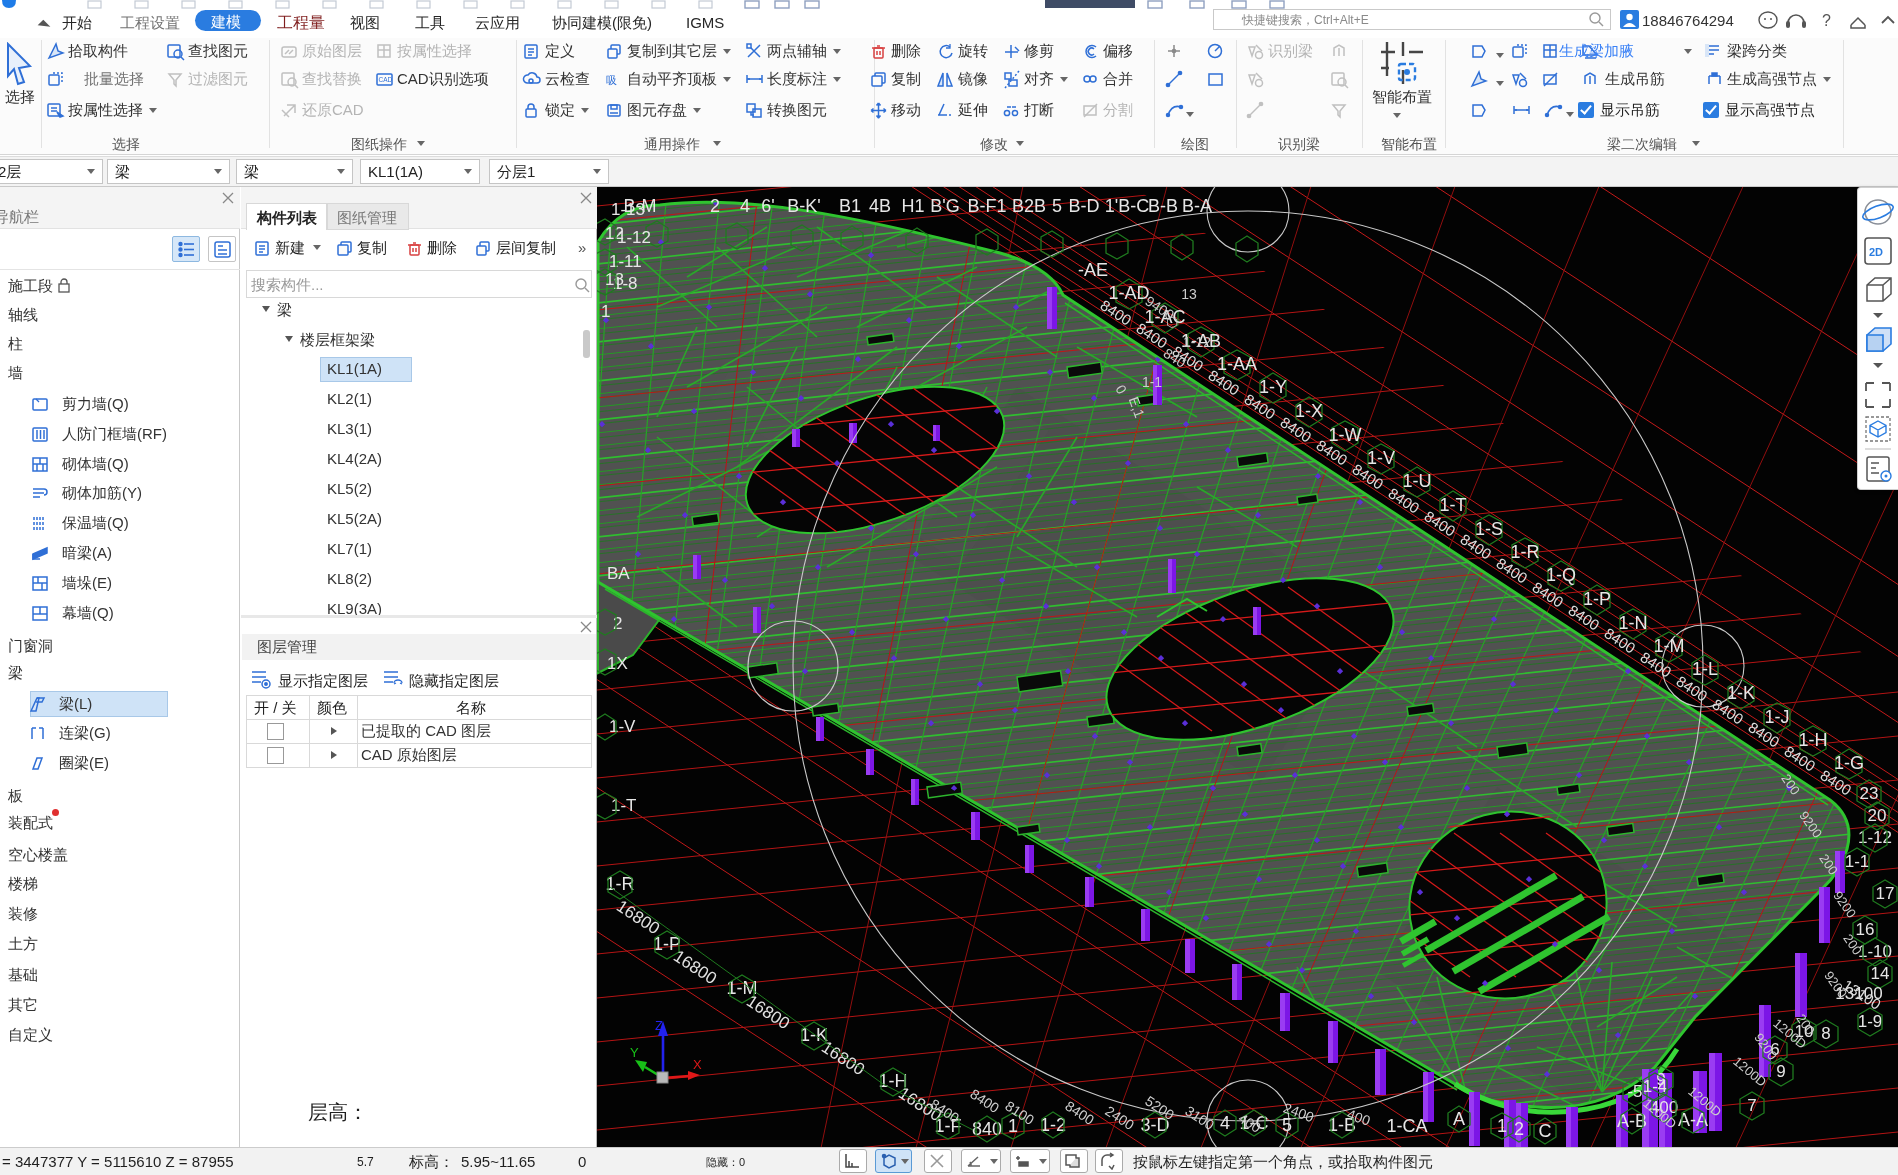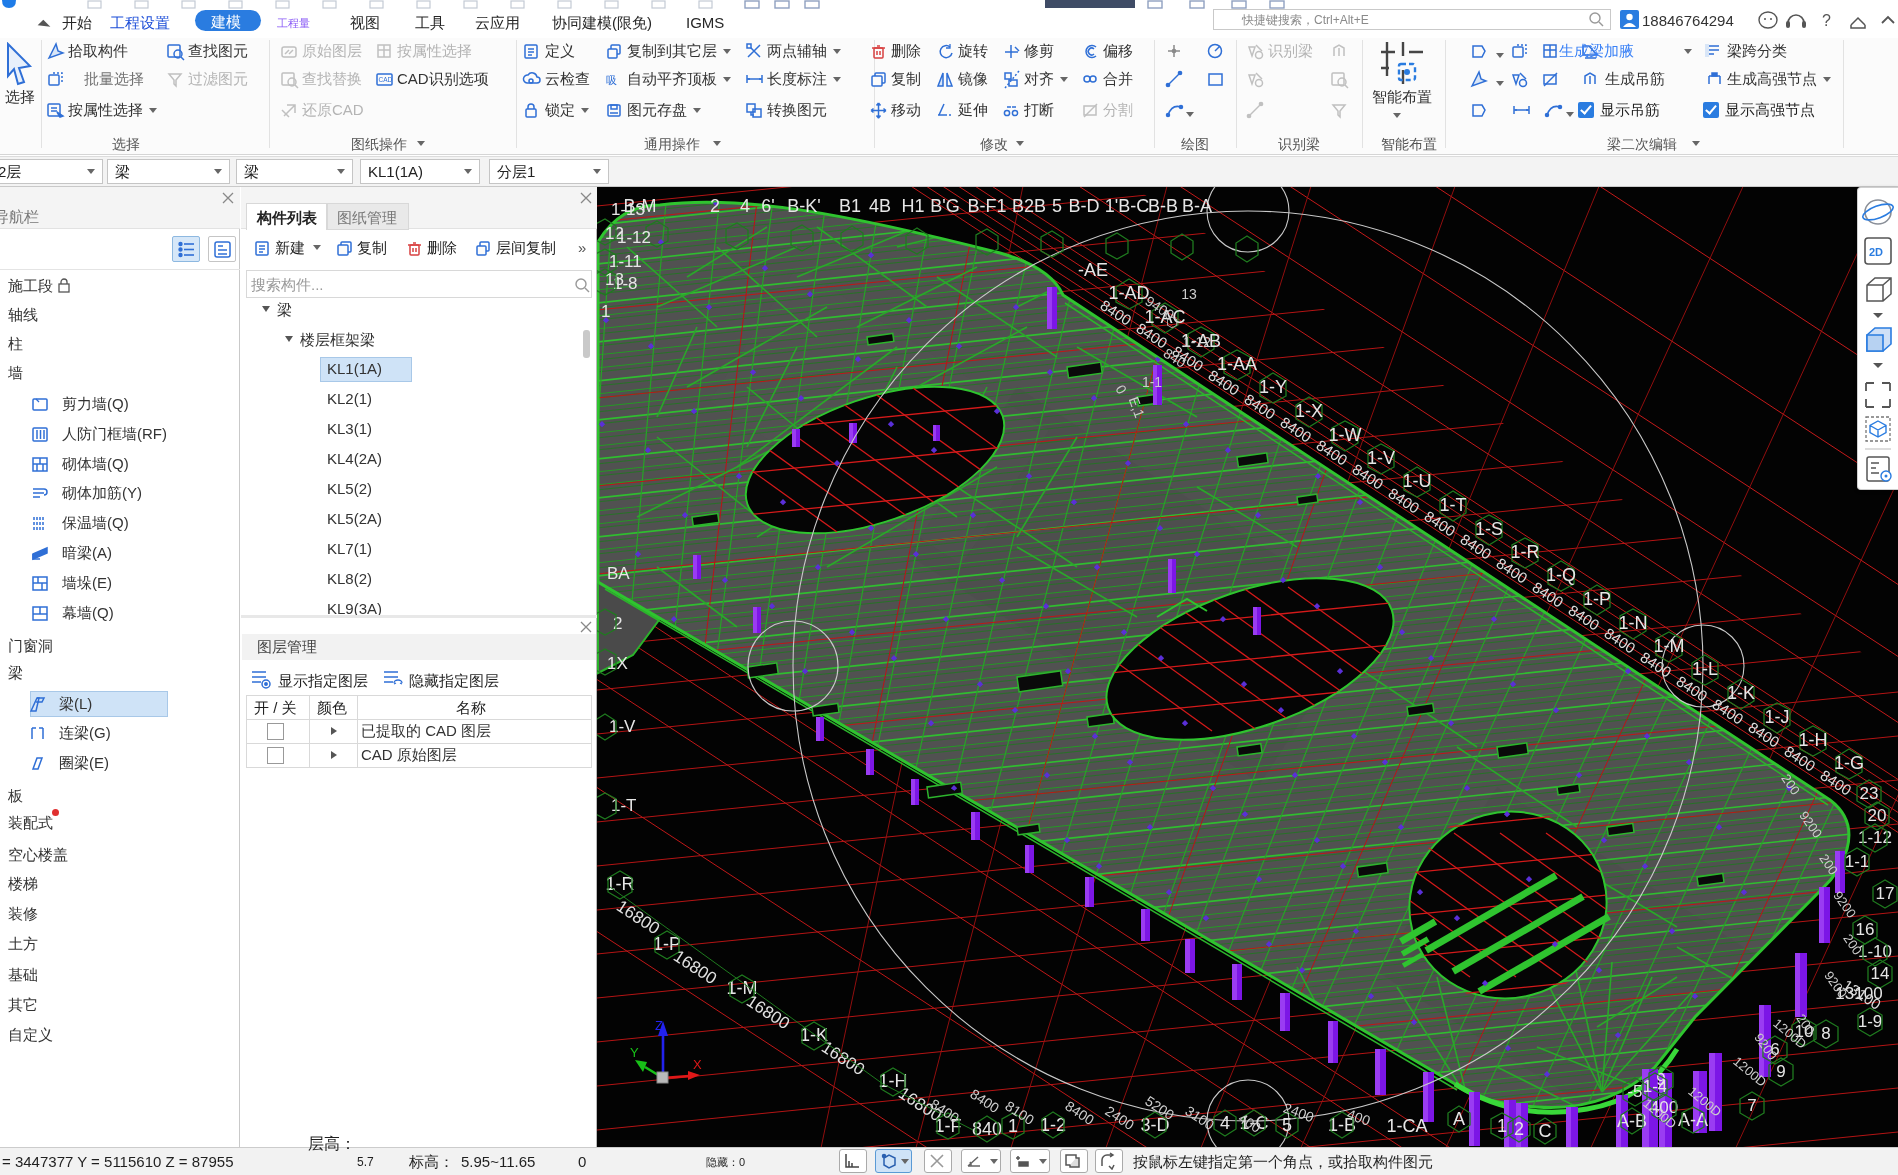--- a/index.html
+++ b/index.html
@@ -39,22 +39,22 @@
 <rect x="775" y="1" width="14" height="7" fill="none" stroke="#8fa0c0" stroke-width="1.4"></rect>
 <rect x="805" y="1" width="14" height="7" fill="none" stroke="#8fa0c0" stroke-width="1.4"></rect>
 <rect x="1148" y="1" width="14" height="7" fill="none" stroke="#8fa0c0" stroke-width="1.4"></rect>
 <rect x="1190" y="1" width="14" height="7" fill="none" stroke="#8fa0c0" stroke-width="1.4"></rect>
 <rect x="1232" y="1" width="14" height="7" fill="none" stroke="#8fa0c0" stroke-width="1.4"></rect>
 <rect x="1270" y="1" width="14" height="7" fill="none" stroke="#8fa0c0" stroke-width="1.4"></rect>
 <rect x="1045" y="0" width="90" height="8" fill="#3f4c66"></rect>
 </svg>
 <div class="ab" style="left:0;top:9px;width:1898px;height:29px;background:#fff"></div>
 <div class="t" style="left:62px;top:14px;font-size:15px;color:#262626">开始</div>
-<div class="t" style="left:110px;top:14px;font-size:15px;color:#1d4ed8">工程设置</div>
-<div class="t" style="left:277px;top:14px;font-size:11px;color:#8b5cf6">工程量</div>
+<div class="t" style="left:120px;top:14px;font-size:15px;color:#737373">工程设置</div>
+<div class="t" style="left:277px;top:14px;font-size:16px;color:#7f1d1d">工程量</div>
 <div class="t" style="left:350px;top:14px;font-size:15px;color:#262626">视图</div>
 <div class="t" style="left:415px;top:14px;font-size:15px;color:#262626">工具</div>
 <div class="t" style="left:475px;top:14px;font-size:15px;color:#262626">云应用</div>
 <div class="t" style="left:552px;top:14px;font-size:15px;color:#262626">协同建模(限免)</div>
 <div class="t" style="left:686px;top:14px;font-size:15px;color:#262626">IGMS</div>
 <div class="ab" style="left:195px;top:10px;width:66px;height:21px;background:#2a7ce0;border-radius:11px"></div>
 <div class="t" style="left:211px;top:13px;color:#fff;font-size:15px">建模</div>
 <div class="ab" style="left:40px;top:21px;width:0;height:0;border-left:8px solid transparent;border-top:10px solid #555;transform:rotate(-45deg)"></div>
 <div class="ab" style="left:1213px;top:9px;width:398px;height:21px;background:#fff;border:1px solid #c9c9c9"></div>
 <div class="t" style="left:1242px;top:11px;color:#8a8a8a;font-size:12px">快捷键搜索，Ctrl+Alt+E</div>
@@ -1752,21 +1752,21 @@
 <line x1="4" y1="254" x2="30" y2="254" stroke="#bbb" stroke-width="1"></line>
 <g stroke="#555" stroke-width="1.5">
       <rect x="6" y="262" width="22" height="24" rx="2"></rect>
       <path d="M10,268 h8 M10,273 h5 M10,278 h8"></path>
     </g>
     <circle cx="25" cy="281" r="5" fill="#fff" stroke="#2a7ce0" stroke-width="1.4"></circle>
     <circle cx="25" cy="281" r="1.5" fill="#2a7ce0"></circle>
 </svg>
 <div class="ab" style="left:0;top:1147px;width:1898px;height:28px;background:#f2f2f2;border-top:1px solid #ccc"></div>
 <div class="t" style="left:2px;top:1153px;font-size:15px">= 3447377 Y = 5115610 Z = 87955</div>
-<div class="t" style="left:308px;top:1135px;font-size:16px">层高：</div>
+<div class="t" style="left:308px;top:1103px;font-size:20px">层高：</div>
 <div class="t" style="left:357px;top:1153px;font-size:12px">5.7</div>
 <div class="t" style="left:409px;top:1153px;font-size:15px">标高：</div>
 <div class="t" style="left:461px;top:1153px;font-size:15px">5.95~11.65</div>
 <div class="t" style="left:578px;top:1153px;font-size:15px">0</div>
 <div class="t" style="left:706px;top:1153px;font-size:11px">隐藏：0</div>
 <div class="ab" style="left:839px;top:1149px;width:28px;height:24px;background:#fff;border:1px solid #aaa;border-radius:3px"></div>
 <div class="ab" style="left:875px;top:1149px;width:37px;height:24px;background:#cfe3f7;border:1px solid #5a9ad5;border-radius:3px"></div>
 <div class="caret" style="left:901px;top:1159px"></div>
 <div class="ab" style="left:924px;top:1149px;width:28px;height:24px;background:#fff;border:1px solid #aaa;border-radius:3px"></div>
 <div class="ab" style="left:961px;top:1149px;width:40px;height:24px;background:#fff;border:1px solid #aaa;border-radius:3px"></div>

